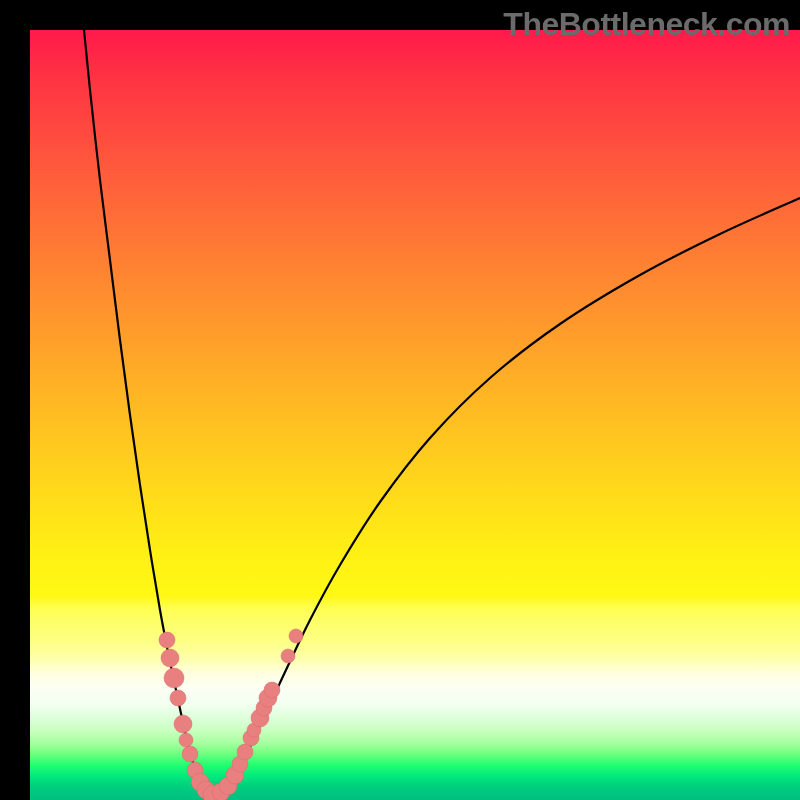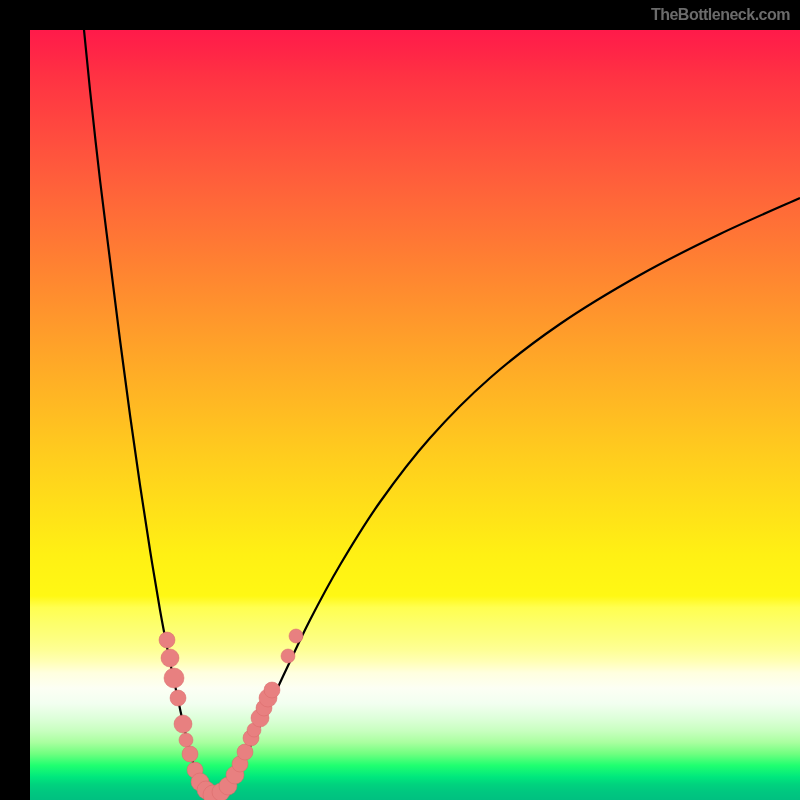--- a/index.html
+++ b/index.html
@@ -37,21 +37,21 @@
       #00d27e 98%,
       #00c780 99%,
       #00c080 100%
     );
   }
   .watermark {
     position: absolute;
     top: 6px;
     right: 10px;
     font-family: Arial, Helvetica, sans-serif;
-    font-size: 16px;
+    font-size: 32px;
     font-weight: bold;
     color: #6b6b6b;
     letter-spacing: -0.5px;
   }
   svg.curve {
     position: absolute;
     left: 0; top: 0;
     width: 770px; height: 770px;
   }
 </style>

